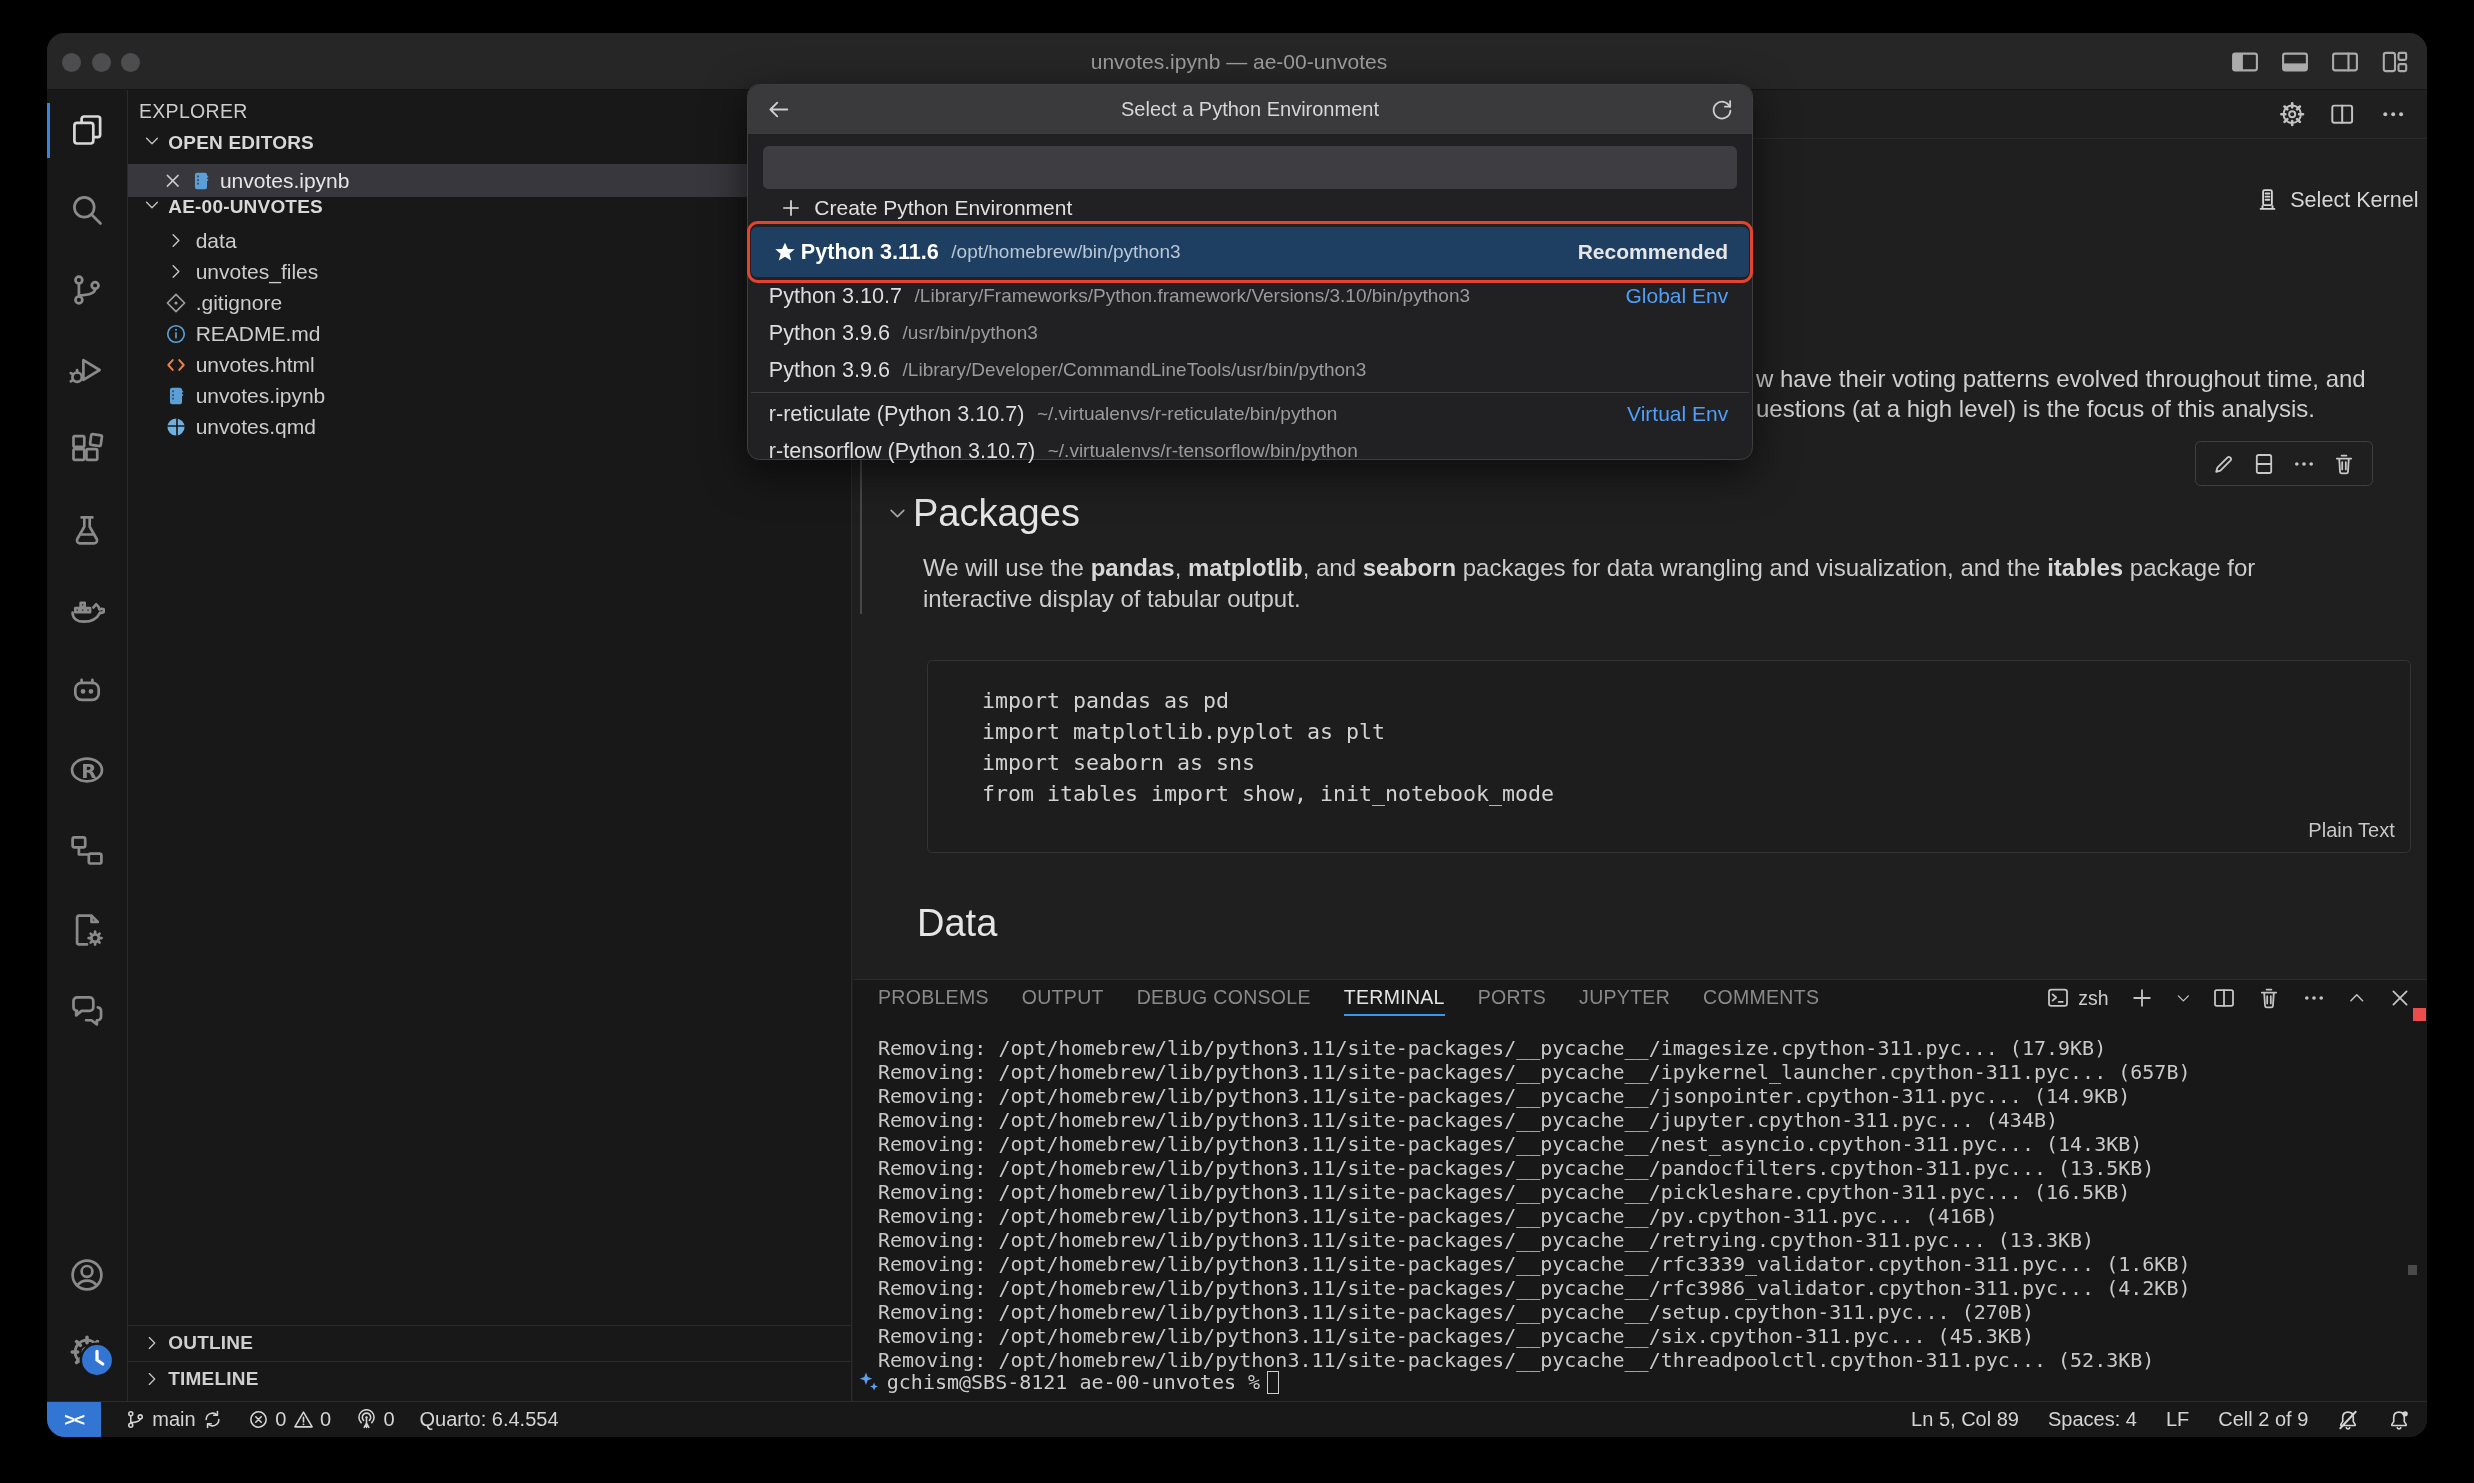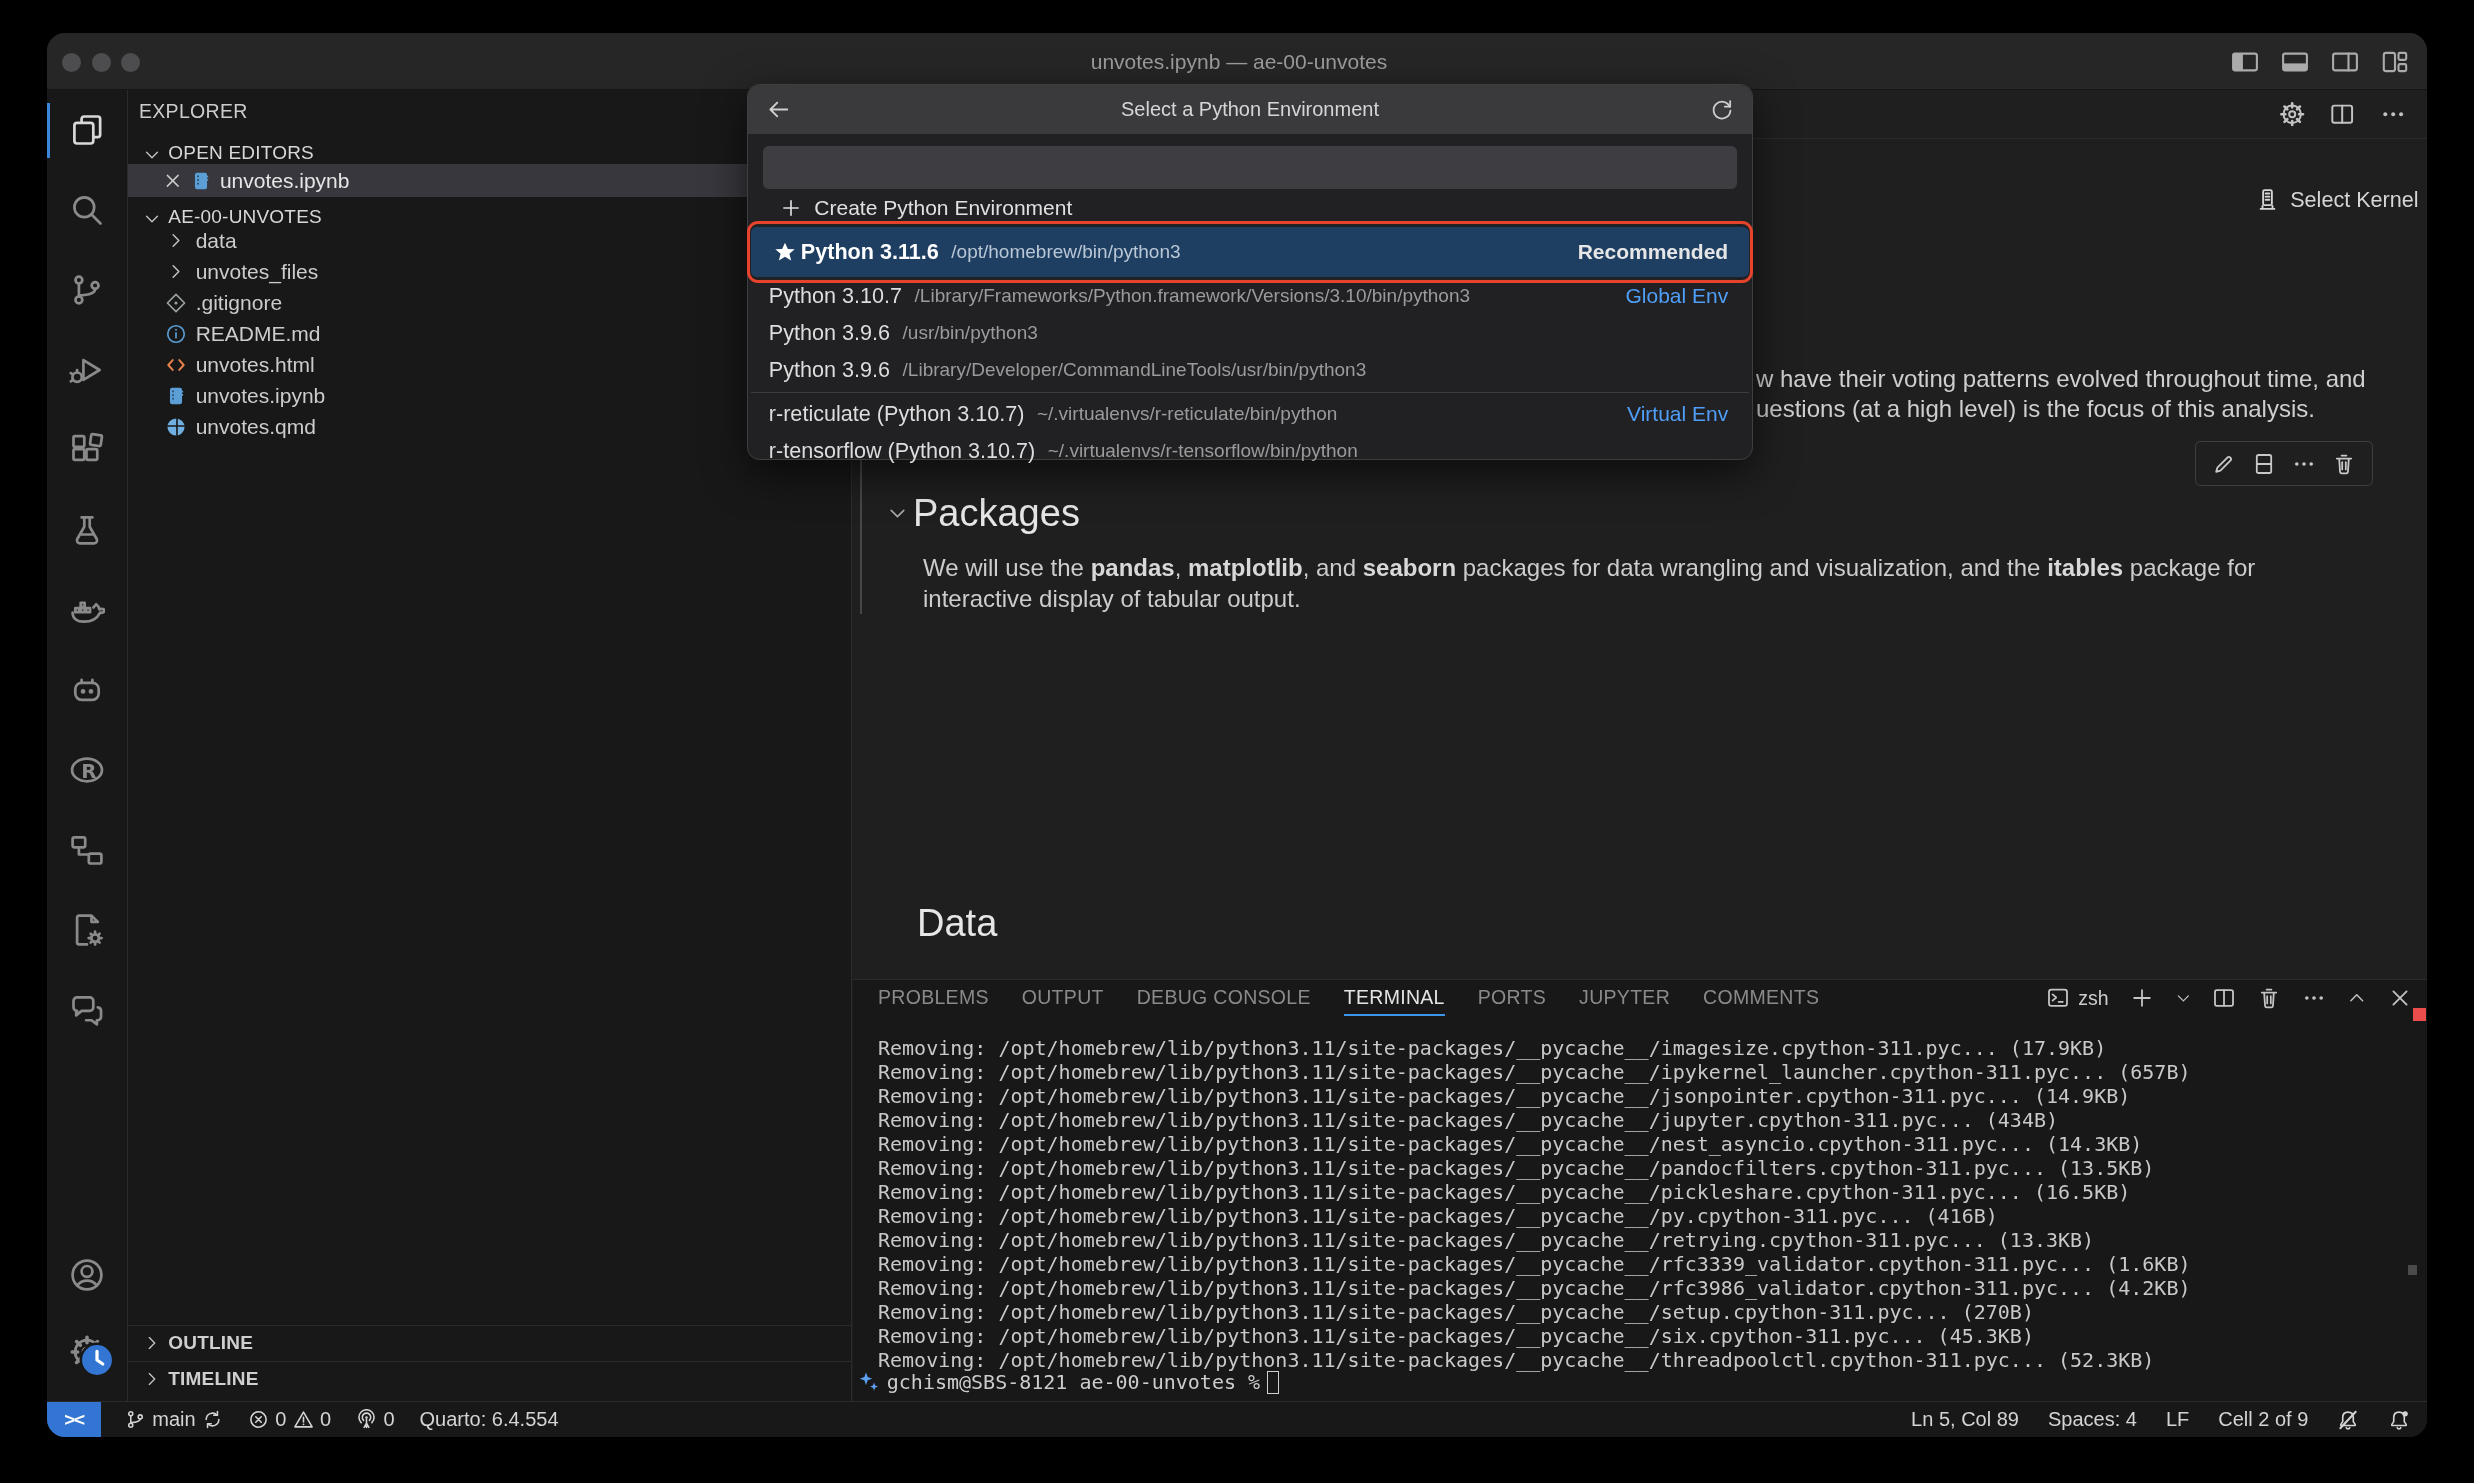--- a/index.html
+++ b/index.html
@@ -30,22 +30,22 @@
   .act-item.active { color:#d8d8d8; }
   .act-item.active::before { content:""; position:absolute; left:0; top:12.5px; bottom:12.5px; width:2.8px; background:#3b84d9; }
   .act-bottom { position:absolute; bottom:11px; left:0; right:0; }
   .act-bottom .act-item { height:77px; }
   .gear-wrap { position:relative; display:inline-flex; }
   .gear-badge { position:absolute; right:-9.7px; bottom:-8.4px; font-size:22px; }
 
   
   .sidebar { position:absolute; left:81px; top:57px; width:724px; bottom:36px; background:#181818; border-right:0.7px solid #2b2b2b; }
   .sb-title { position:absolute; left:11px; top:9.7px; color:#cccccc; font-size:19.5px; letter-spacing:0.3px; }
-  .sb-header { position:absolute; left:0; right:10px; height:32px; display:flex; align-items:flex-end; color:#d8d8d8;
-               font-weight:normal; font-size:19px; letter-spacing:0.2px; }
+  .sb-header { position:absolute; left:0; right:10px; height:32px; display:flex; align-items:flex-start; color:#d8d8d8;
+               font-weight:bold; font-size:19px; letter-spacing:0.2px; }
   .sb-header .icon { font-size:18px; margin:0 7px 0 15.3px; color:#c2c2c2; }
   .oe-header { top:42px; }
   .ws-header { top:106px; }
   .oe-row { position:absolute; left:0; right:0; top:74px; height:33px; background:#37373d; display:flex; align-items:center;
             color:#e6e6e6; font-size:21px; }
   .oe-row .close { font-size:19.5px; margin:0 7px 0 35px; color:#cccccc; }
   .oe-row .ficon { font-size:22px; margin-right:8.4px; }
   .file-list { position:absolute; left:0; right:0; top:135px; }
   .file-row { height:31px; display:flex; align-items:center; padding-left:36px; color:#cccccc; font-size:21px; }
   .file-row .ficon { font-size:22px; width:24px; margin-right:7.7px; color:#9da0a2; display:inline-flex; justify-content:center; }
@@ -486,20 +486,27 @@
     <div class="focus-bar"></div>
     <div class="nb-heading h-packages">
       <span class="icon">
           <svg viewBox="0 0 20 20" fill="none" stroke="currentColor" stroke-width="1.5" stroke-linecap="round" stroke-linejoin="round">
             <polyline points="4,7 10,13 16,7"></polyline>
           </svg>
         </span>
       <span>Packages</span>
     </div>
     <div class="packages-par"><span>We will use the </span><span class="bold">pandas</span><span>, </span><span class="bold">matplotlib</span><span>, and </span><span class="bold">seaborn</span><span> packages for data wrangling and visualization, and the </span><span class="bold">itables</span><span> package for interactive display of tabular output.</span></div>
+    <div class="code-cell">
+      <div class="code-lines">import pandas as pd
+import matplotlib.pyplot as plt
+import seaborn as sns
+from itables import show, init_notebook_mode</div>
+      <div class="cell-lang">Plain Text</div>
+    </div>
     <div class="nb-heading h-data">
       <span class="icon" style="visibility:hidden">
           <svg viewBox="0 0 20 20" fill="none" stroke="currentColor" stroke-width="1.5" stroke-linecap="round" stroke-linejoin="round">
             <polyline points="4,7 10,13 16,7"></polyline>
           </svg>
         </span>
       <span>Data</span>
     </div>
   </div>
 

